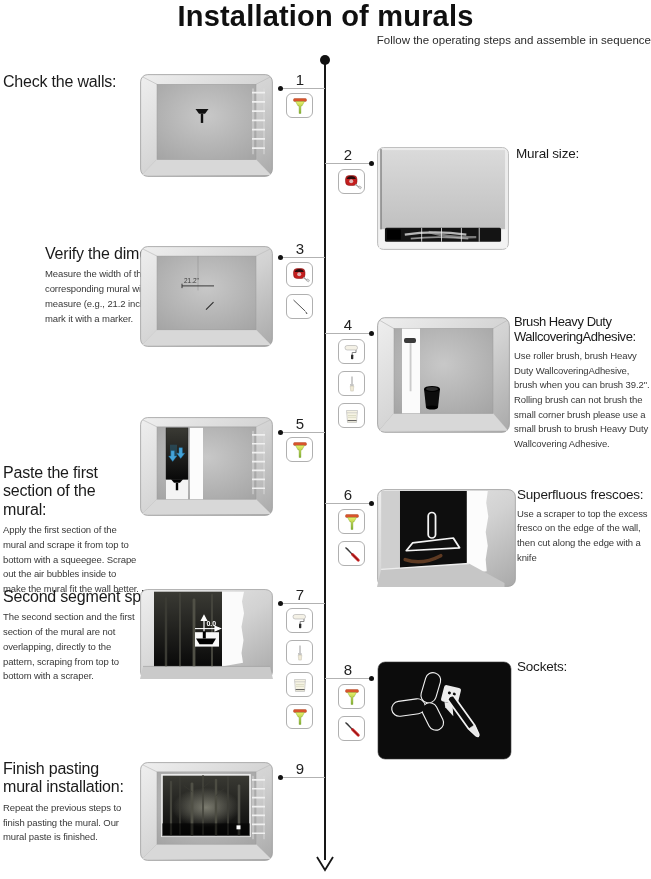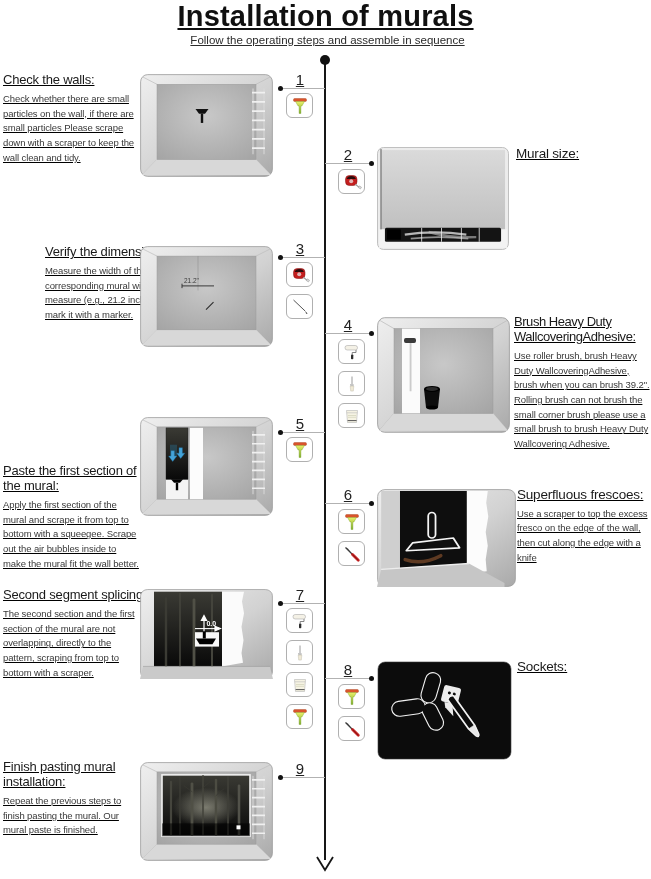--- a/index.html
+++ b/index.html
@@ -1,45 +1,45 @@
 <!DOCTYPE html>
 <html><head>
 <meta charset="utf-8">
 <style>
   html,body{margin:0;padding:0;}
   body{
     width:651px;height:879px;position:relative;background:#ffffff;
     font-family:"Liberation Sans", sans-serif;overflow:hidden;
     -webkit-font-smoothing:antialiased;
   }
-  .abs{position:absolute;text-decoration:underline;}
+  .abs{position:absolute;}
   
   .title{left:0;right:0;top:0;text-align:center;font-size:29px;font-weight:700;color:#101010;letter-spacing:0.2px;}
-  .subtitle{left:4px;right:0;top:34px;text-align:center;font-size:11.5px;color:#2b2b2b;}
+  .subtitle{left:4px;right:0;top:34px;text-align:right;font-size:11.5px;color:#2b2b2b;}
   
   .tl-line{left:324px;top:60px;width:2px;height:800px;background:#161616;}
   .tl-dot-top{left:320px;top:55px;width:10px;height:10px;border-radius:50%;background:#111;}
   .tl-arrow{left:314px;top:852px;width:22px;height:22px;}
   .branch{height:1px;background:#b2b2b2;}
   .b-left{left:281px;width:44px;}
   .b-right{left:325px;width:46px;}
   .dot{width:5px;height:5px;border-radius:50%;background:#111;}
   .num{width:30px;text-align:center;font-size:15px;color:#222;}
   .num-left{left:285px;}
   .num-right{left:333px;}
   
   .tools{display:flex;flex-direction:column;gap:7px;}
   .t-left{left:286px;}
   .t-right{left:338px;}
   .tool{width:27px;height:25px;box-sizing:border-box;border:1px solid #b0b0b0;border-radius:6px;
         background:#fff;display:flex;align-items:center;justify-content:center;}
   .tool svg{display:block;}
   
   .tb{line-height:1.15;}
-  .h{font-size:13px;color:#1a1a1a;letter-spacing:-0.2px;margin-bottom:4px;}
+  .h{font-size:16px;color:#1a1a1a;letter-spacing:-0.2px;margin-bottom:4px;}
   .h.nowrap{white-space:nowrap;}
   .h.rh{font-size:13.5px;}
   .h.rh-long{font-size:13px;letter-spacing:-0.45px;}
   .p{font-size:9.5px;color:#383838;line-height:1.55;letter-spacing:-0.1px;}
   .tb-s1{left:3px;top:73px;width:137px;}
   .tb-s2{left:516px;top:146px;width:133px;}
   .tb-s3{left:3px;top:245px;width:137px;margin-left:42px;}
   .tb-s4{left:514px;top:315px;width:137px;}
   .tb-s5{left:3px;top:416px;width:137px;margin-top:48px;}
   .tb-s6{left:517px;top:487px;width:133px;}
@@ -109,21 +109,20 @@
   <div class="abs tools t-left" style="top:93px">
     <div class="tool">
       <svg width="20" height="18" viewBox="0 0 20 18">
           <rect x="3.5" y="1.5" width="13" height="3" rx="1.2" fill="#d9542b" stroke="#a63d1d" stroke-width="0.4"></rect>
           <path d="M5.5 4.5 h9 l-2.6 4.5 h-1 v7.5 h-1.8 v-7.5 h-1 z" fill="url(#gBlade)" stroke="#7da028" stroke-width="0.4"></path>
         </svg>
     </div>
   </div>
   <div class="abs tb tb-s1">
     <div class="h nowrap">Check the walls:</div>
-    <div class="p">Check whether there are small particles on the wall, if there are small particles Please scrape down with a scraper to keep the wall clean and tidy.</div>
   </div>
   <div class="abs img img-s1">
     <svg viewBox="0 0 133 100" preserveAspectRatio="none">
       <rect x="0.6" y="0.6" width="131.8" height="98.8" rx="7" fill="url(#gFrame)" stroke="#9c9c9c" stroke-width="0.8"></rect>
       <path d="M3 3 L17 10 M130 3 L116 10 M3 97 L17 83 M130 97 L116 83" stroke="#bdbdbd" stroke-width="0.7"></path>
       <polygon points="17,83 116,83 131,98 2,98" fill="#d8d8d8"></polygon>
       <rect x="17" y="10" width="99" height="73" fill="url(#gWall)" stroke="#9a9a9a" stroke-width="0.5"></rect>
       <g>
           <path d="M113 14 V78 M124 14 V78" stroke="#d9d9d9" stroke-width="1"></path>
           <g stroke="#f0f0f0" stroke-width="1.7">

